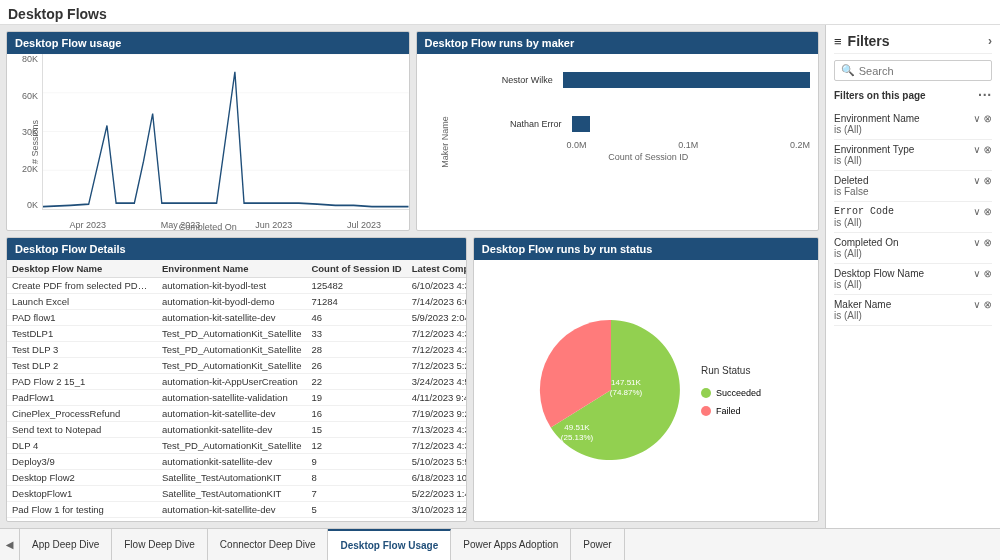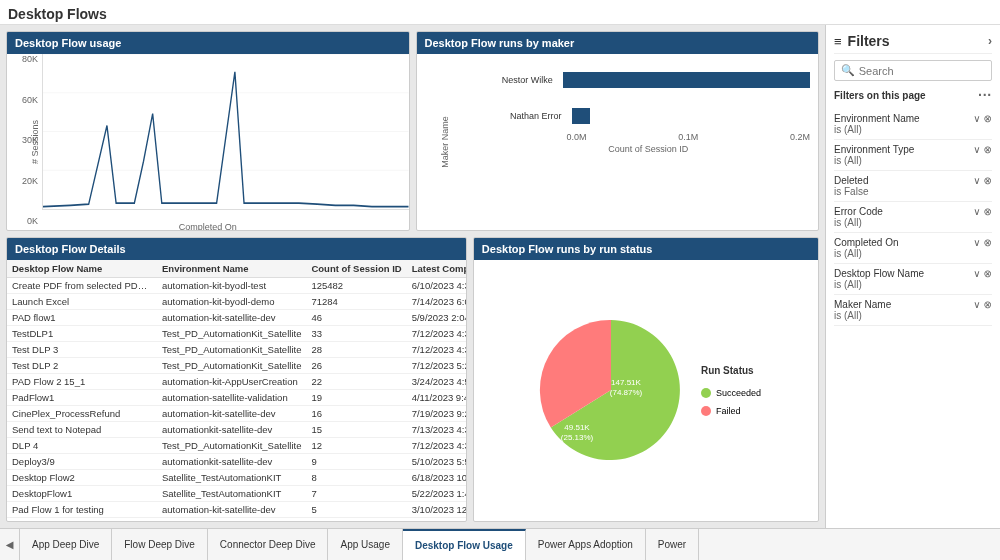--- a/index.html
+++ b/index.html
@@ -18,21 +18,21 @@
 
     .chart-area { flex: 1; padding: 8px; position: relative; overflow: hidden; }
 
     
     .usage-card { flex: 1; }
     .maker-card { flex: 1; justify-content: center; }
     .details-card { flex: 1.2; }
     .run-status-card { flex: 0.9; }
 
     
-    .y-axis { position: absolute; left: 0; top: 0; bottom: 4px; width: 35px; display: flex; flex-direction: column; justify-content: space-between; align-items: flex-end; padding-right: 4px; font-size: 9px; color: #666; }
+    .y-axis { position: absolute; left: 0; top: 0; bottom: 20px; width: 35px; display: flex; flex-direction: column; justify-content: space-between; align-items: flex-end; padding-right: 4px; font-size: 9px; color: #666; }
     .chart-inner { position: absolute; left: 35px; right: 0; top: 0; bottom: 20px; border-left: 1px solid #ddd; border-bottom: 1px solid #ddd; }
     .x-labels { position: absolute; bottom: 0; left: 35px; right: 0; display: flex; justify-content: space-around; font-size: 9px; color: #666; }
 
     
     .line-chart-svg { width: 100%; height: 100%; }
     .maker-bar-row { display: flex; align-items: center; gap: 5px; }
 
     
     .table-scroll { overflow-y: auto; flex: 1; }
     table { width: 100%; border-collapse: collapse; font-size: 9.5px; }
@@ -92,29 +92,35 @@
             <svg class="line-chart-svg" viewBox="0 0 400 130" preserveAspectRatio="none">
 
               <line x1="0" y1="0" x2="400" y2="0" stroke="#eee" stroke-width="0.5"></line>
               <line x1="0" y1="32.5" x2="400" y2="32.5" stroke="#eee" stroke-width="0.5"></line>
               <line x1="0" y1="65" x2="400" y2="65" stroke="#eee" stroke-width="0.5"></line>
               <line x1="0" y1="97.5" x2="400" y2="97.5" stroke="#eee" stroke-width="0.5"></line>
 
               <polyline points="0,128 30,127 50,126 70,60 80,125 100,125 110,90 120,50 130,125 150,125 170,125 190,125 210,15 220,125 240,125 260,125 280,125 300,126 320,127 340,127 360,128 380,128 400,128" fill="none" stroke="#1f4e79" stroke-width="1.5"></polyline>
             </svg>
           </div>
+          <div class="x-labels">
+            <span>Apr 2023</span>
+            <span>May 2023</span>
+            <span>Jun 2023</span>
+            <span>Jul 2023</span>
+          </div>
           <div style="position:absolute; bottom:-2px; left:50%; transform:translateX(-50%); font-size:9px; color:#666;">Completed On</div>
         </div>
       </div>
 
       <div class="card maker-card">
         <div class="card-header">Desktop Flow runs by maker</div>
         <div class="chart-area" style="position:relative; padding: 8px 8px 20px 70px;">
           <div style="position:absolute; left:2px; top:50%; transform:translateY(-50%) rotate(-90deg); font-size:9px; color:#666; white-space:nowrap;">Maker Name</div>
-          <div style="display:flex; flex-direction:column; gap:20px; padding-top:10px;">
+          <div style="display:flex; flex-direction:column; gap:28px; padding-top:10px;">
             <div class="maker-bar-row">
               <div style="font-size:9px; color:#333; width:75px; text-align:right; margin-right:5px;">Nestor Wilke</div>
               <div style="height:16px; background:#1f4e79; width:280px;"></div>
             </div>
             <div class="maker-bar-row">
               <div style="font-size:9px; color:#333; width:75px; text-align:right; margin-right:5px;">Nathan Error</div>
               <div style="height:16px; background:#1f4e79; width:18px;"></div>
             </div>
           </div>
           <div style="display:flex; justify-content:space-between; font-size:9px; color:#666; margin-top:8px; padding-left:80px;">
@@ -264,21 +270,21 @@
 
                 <path d="M80,80 L19.8,117.5 A70,70 0 0,1 80,10 Z" fill="#ff7b7b"></path>
 
                 <text x="95" y="75" font-size="8" fill="white" text-anchor="middle">147.51K</text>
                 <text x="95" y="85" font-size="8" fill="white" text-anchor="middle">(74.87%)</text>
                 <text x="46" y="120" font-size="8" fill="white" text-anchor="middle">49.51K</text>
                 <text x="46" y="130" font-size="8" fill="white" text-anchor="middle">(25.13%)</text>
               </svg>
             </div>
             <div class="pie-legend">
-              <div style="font-size:10px; font-weight:700; color:#333; margin-bottom:4px;">Run Status</div>
+              <div style="font-size:10px; font-weight:400; color:#333; margin-bottom:4px;">Run Status</div>
               <div class="legend-item">
                 <div class="legend-dot" style="background:#92d050;"></div>
                 <span>Succeeded</span>
               </div>
               <div class="legend-item">
                 <div class="legend-dot" style="background:#ff7b7b;"></div>
                 <span>Failed</span>
               </div>
             </div>
           </div>
@@ -327,21 +333,21 @@
         <span style="font-size:10px; font-weight:500; color:#333;">Deleted</span>
         <span style="display:flex; gap:3px;">
           <span style="color:#666; font-size:10px; cursor:pointer;">∨</span>
           <span style="color:#666; font-size:10px; cursor:pointer;">⊗</span>
         </span>
       </div>
       <div style="font-size:10px; color:#666;">is False</div>
     </div>
         <div style="padding: 4px 0px; border-bottom: 1px solid rgb(238, 238, 238);">
       <div style="display:flex; justify-content:space-between; align-items:center;">
-        <span style="font-size:10px; font-weight:500; color:#333;">Error Code</span>
+        <span style="font-size:10px; font-weight:500; color:#333;font-family:Liberation Mono, monospace;">Error Code</span>
         <span style="display:flex; gap:3px;">
           <span style="color:#666; font-size:10px; cursor:pointer;">∨</span>
           <span style="color:#666; font-size:10px; cursor:pointer;">⊗</span>
         </span>
       </div>
       <div style="font-size:10px; color:#666;">is (All)</div>
     </div>
         <div style="padding: 4px 0px; border-bottom: 1px solid rgb(238, 238, 238);">
       <div style="display:flex; justify-content:space-between; align-items:center;">
         <span style="font-size:10px; font-weight:500; color:#333;">Completed On</span>
@@ -375,18 +381,17 @@
       </div>
   </div>
 </div>
 
 <div class="bottom-tabs">
   <button class="tab-nav-btn">◀</button>
   <div id="tabs-container" style="display:flex; flex:1; overflow:hidden;">
       <div class="tab">App Deep Dive</div>
       <div class="tab">Flow Deep Dive</div>
       <div class="tab">Connector Deep Dive</div>
-      <div class="tab">App Usage</div>
       <div class="tab active">Desktop Flow Usage</div>
       <div class="tab">Power Apps Adoption</div>
       <div class="tab">Power</div>
     </div>
 </div>
 
 </body></html>

